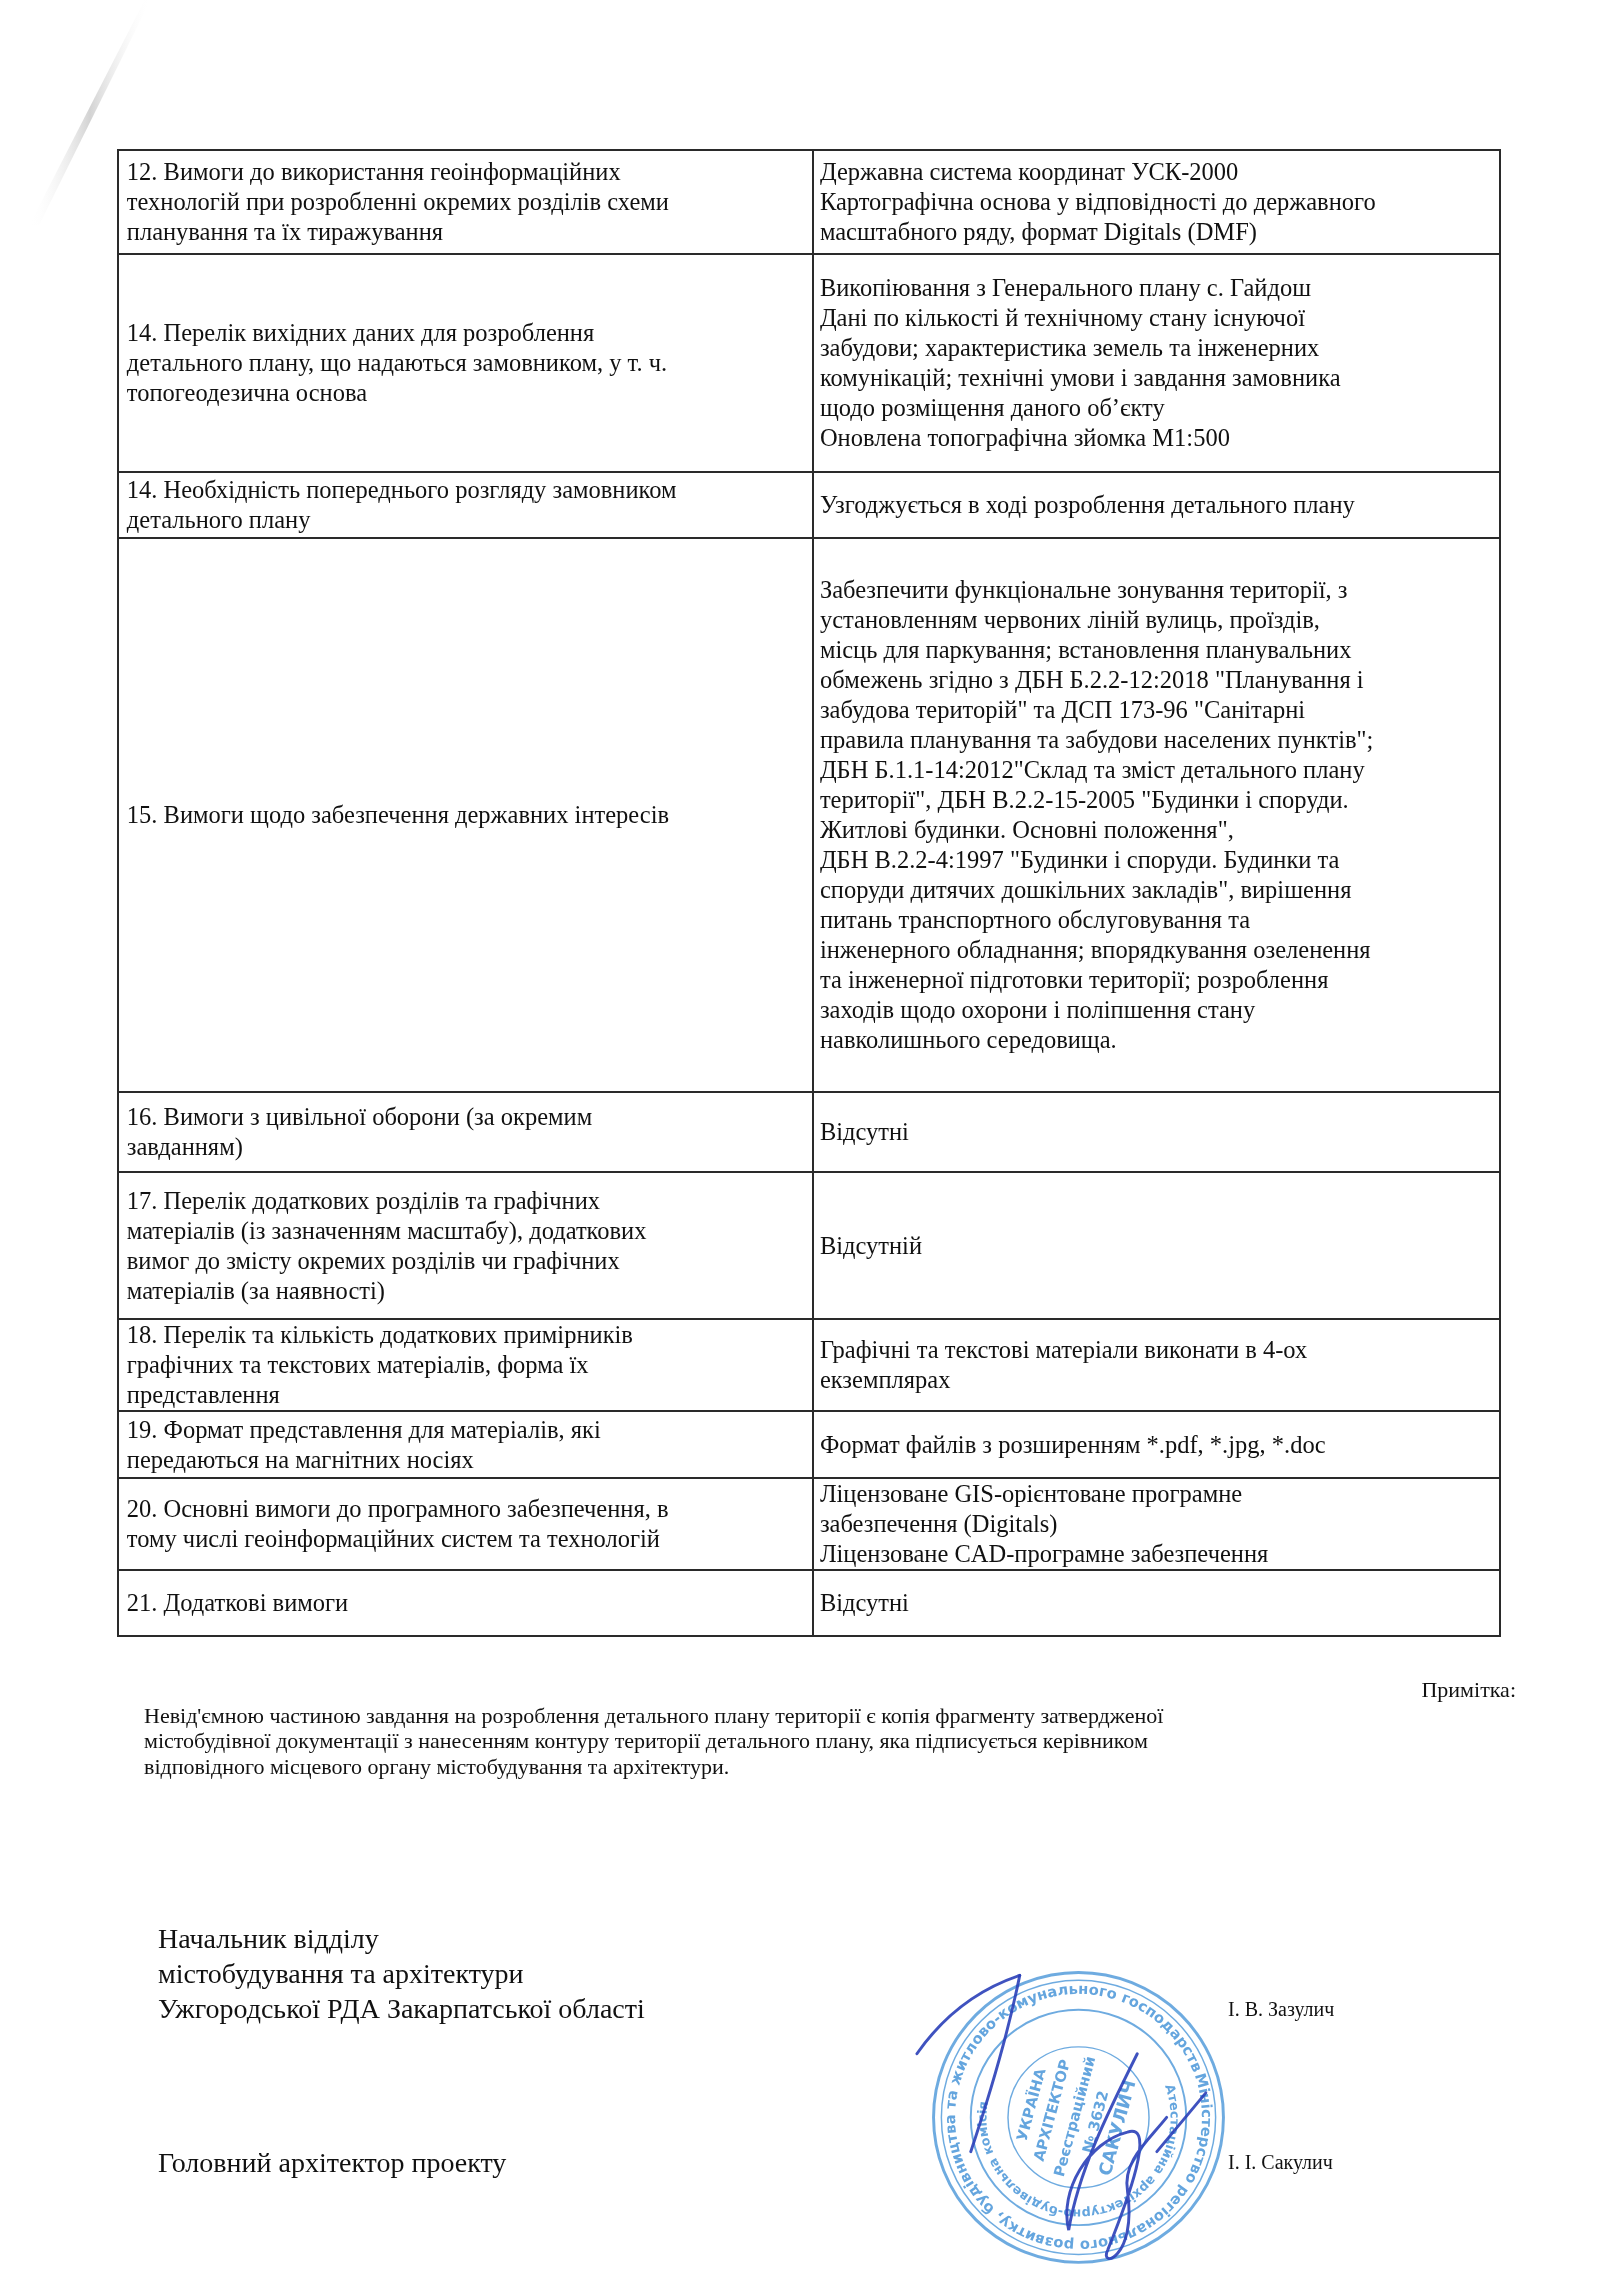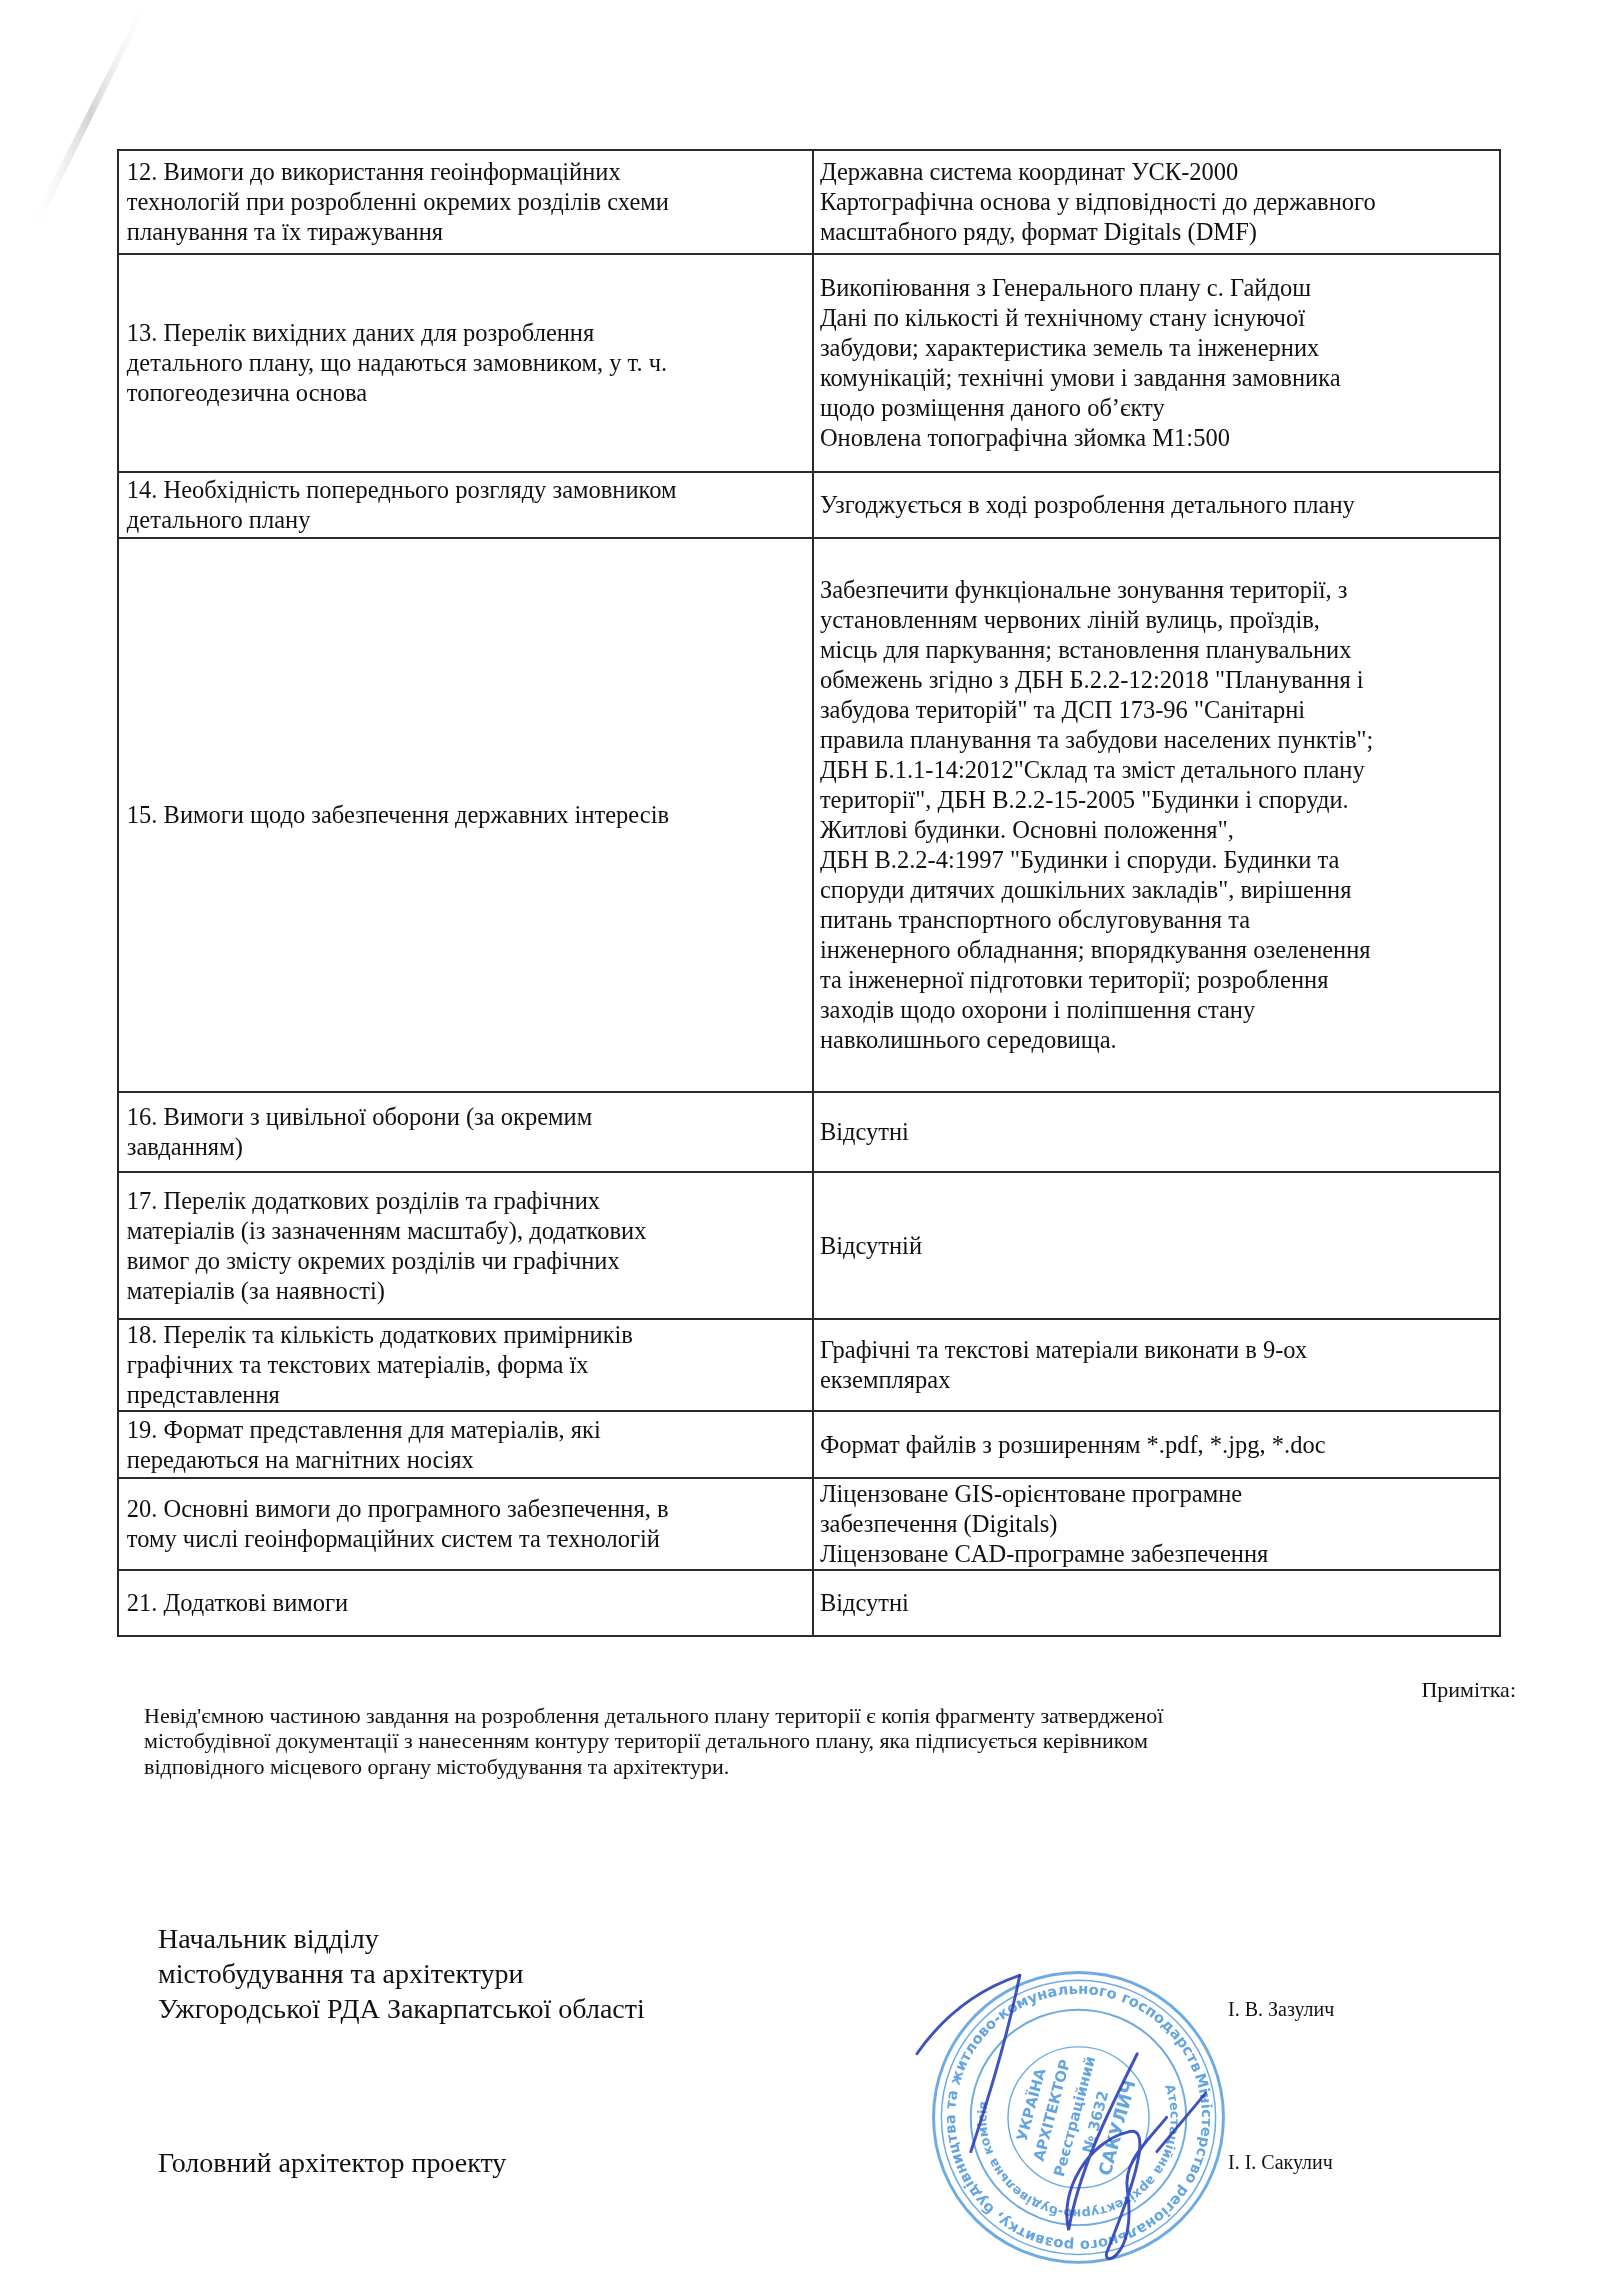--- a/index.html
+++ b/index.html
@@ -102,21 +102,21 @@
   <tbody>
     <tr style="height:104px">
       <td>12. Вимоги до використання геоінформаційних
 технологій при розробленні окремих розділів схеми
 планування та їх тиражування</td>
       <td class="val">Державна система координат УСК-2000
 Картографічна основа у відповідності до державного
 масштабного ряду, формат Digitals (DMF)</td>
     </tr>
     <tr style="height:218px">
-      <td>13. Перелік вихідних даних для розроблення
+      <td>14. Перелік вихідних даних для розроблення
 детального плану, що надаються замовником, у т. ч.
 топогеодезична основа</td>
       <td class="val">Викопіювання з Генерального плану с. Гайдош
 Дані по кількості й технічному стану існуючої
 забудови; характеристика земель та інженерних
 комунікацій; технічні умови і завдання замовника
 щодо розміщення даного об’єкту
 Оновлена топографічна зйомка М1:500</td>
     </tr>
     <tr style="height:66px">
@@ -152,21 +152,21 @@
       <td>17. Перелік додаткових розділів та графічних
 матеріалів (із зазначенням масштабу), додаткових
 вимог до змісту окремих розділів чи графічних
 матеріалів (за наявності)</td>
       <td class="val">Відсутній</td>
     </tr>
     <tr style="height:80px">
       <td>18. Перелік та кількість додаткових примірників
 графічних та текстових матеріалів, форма їх
 представлення</td>
-      <td class="val">Графічні та текстові матеріали виконати в 9-ох
+      <td class="val">Графічні та текстові матеріали виконати в 4-ох
 екземплярах</td>
     </tr>
     <tr style="height:67px">
       <td>19. Формат представлення для матеріалів, які
 передаються на магнітних носіях</td>
       <td class="val">Формат файлів з розширенням *.pdf, *.jpg, *.doc</td>
     </tr>
     <tr style="height:78px">
       <td>20. Основні вимоги до програмного забезпечення, в
 тому числі геоінформаційних систем та технологій</td>

